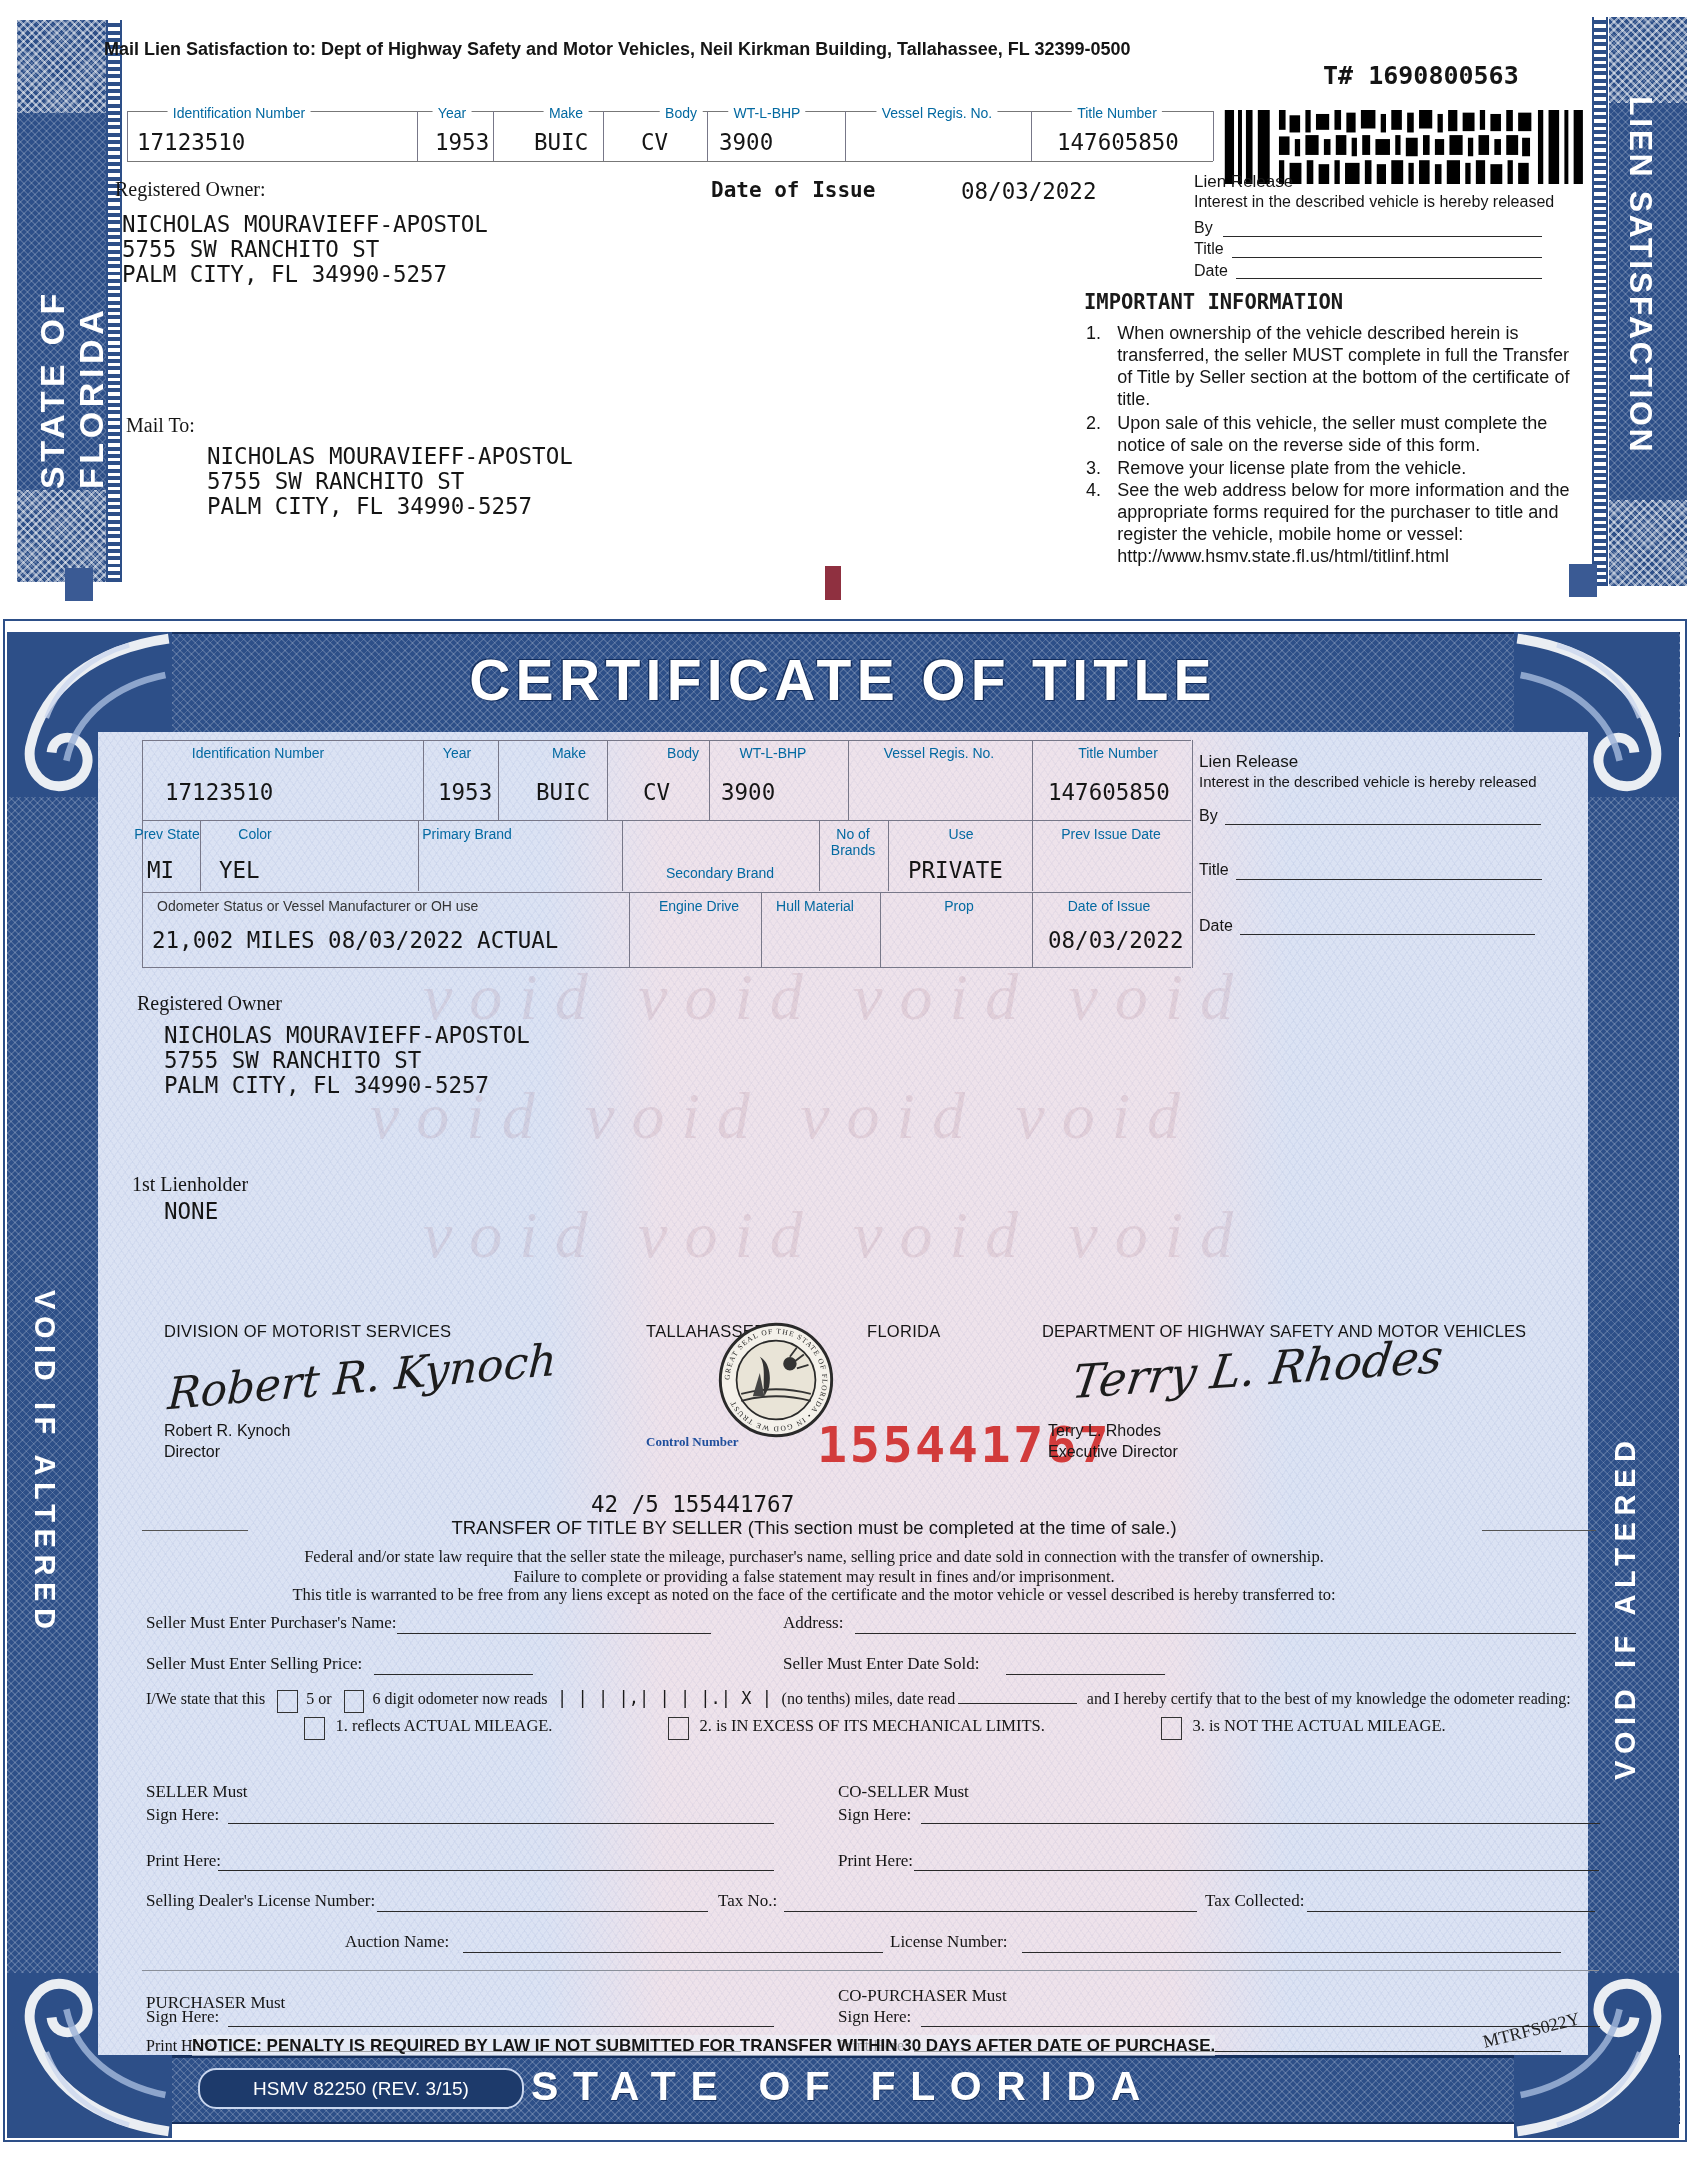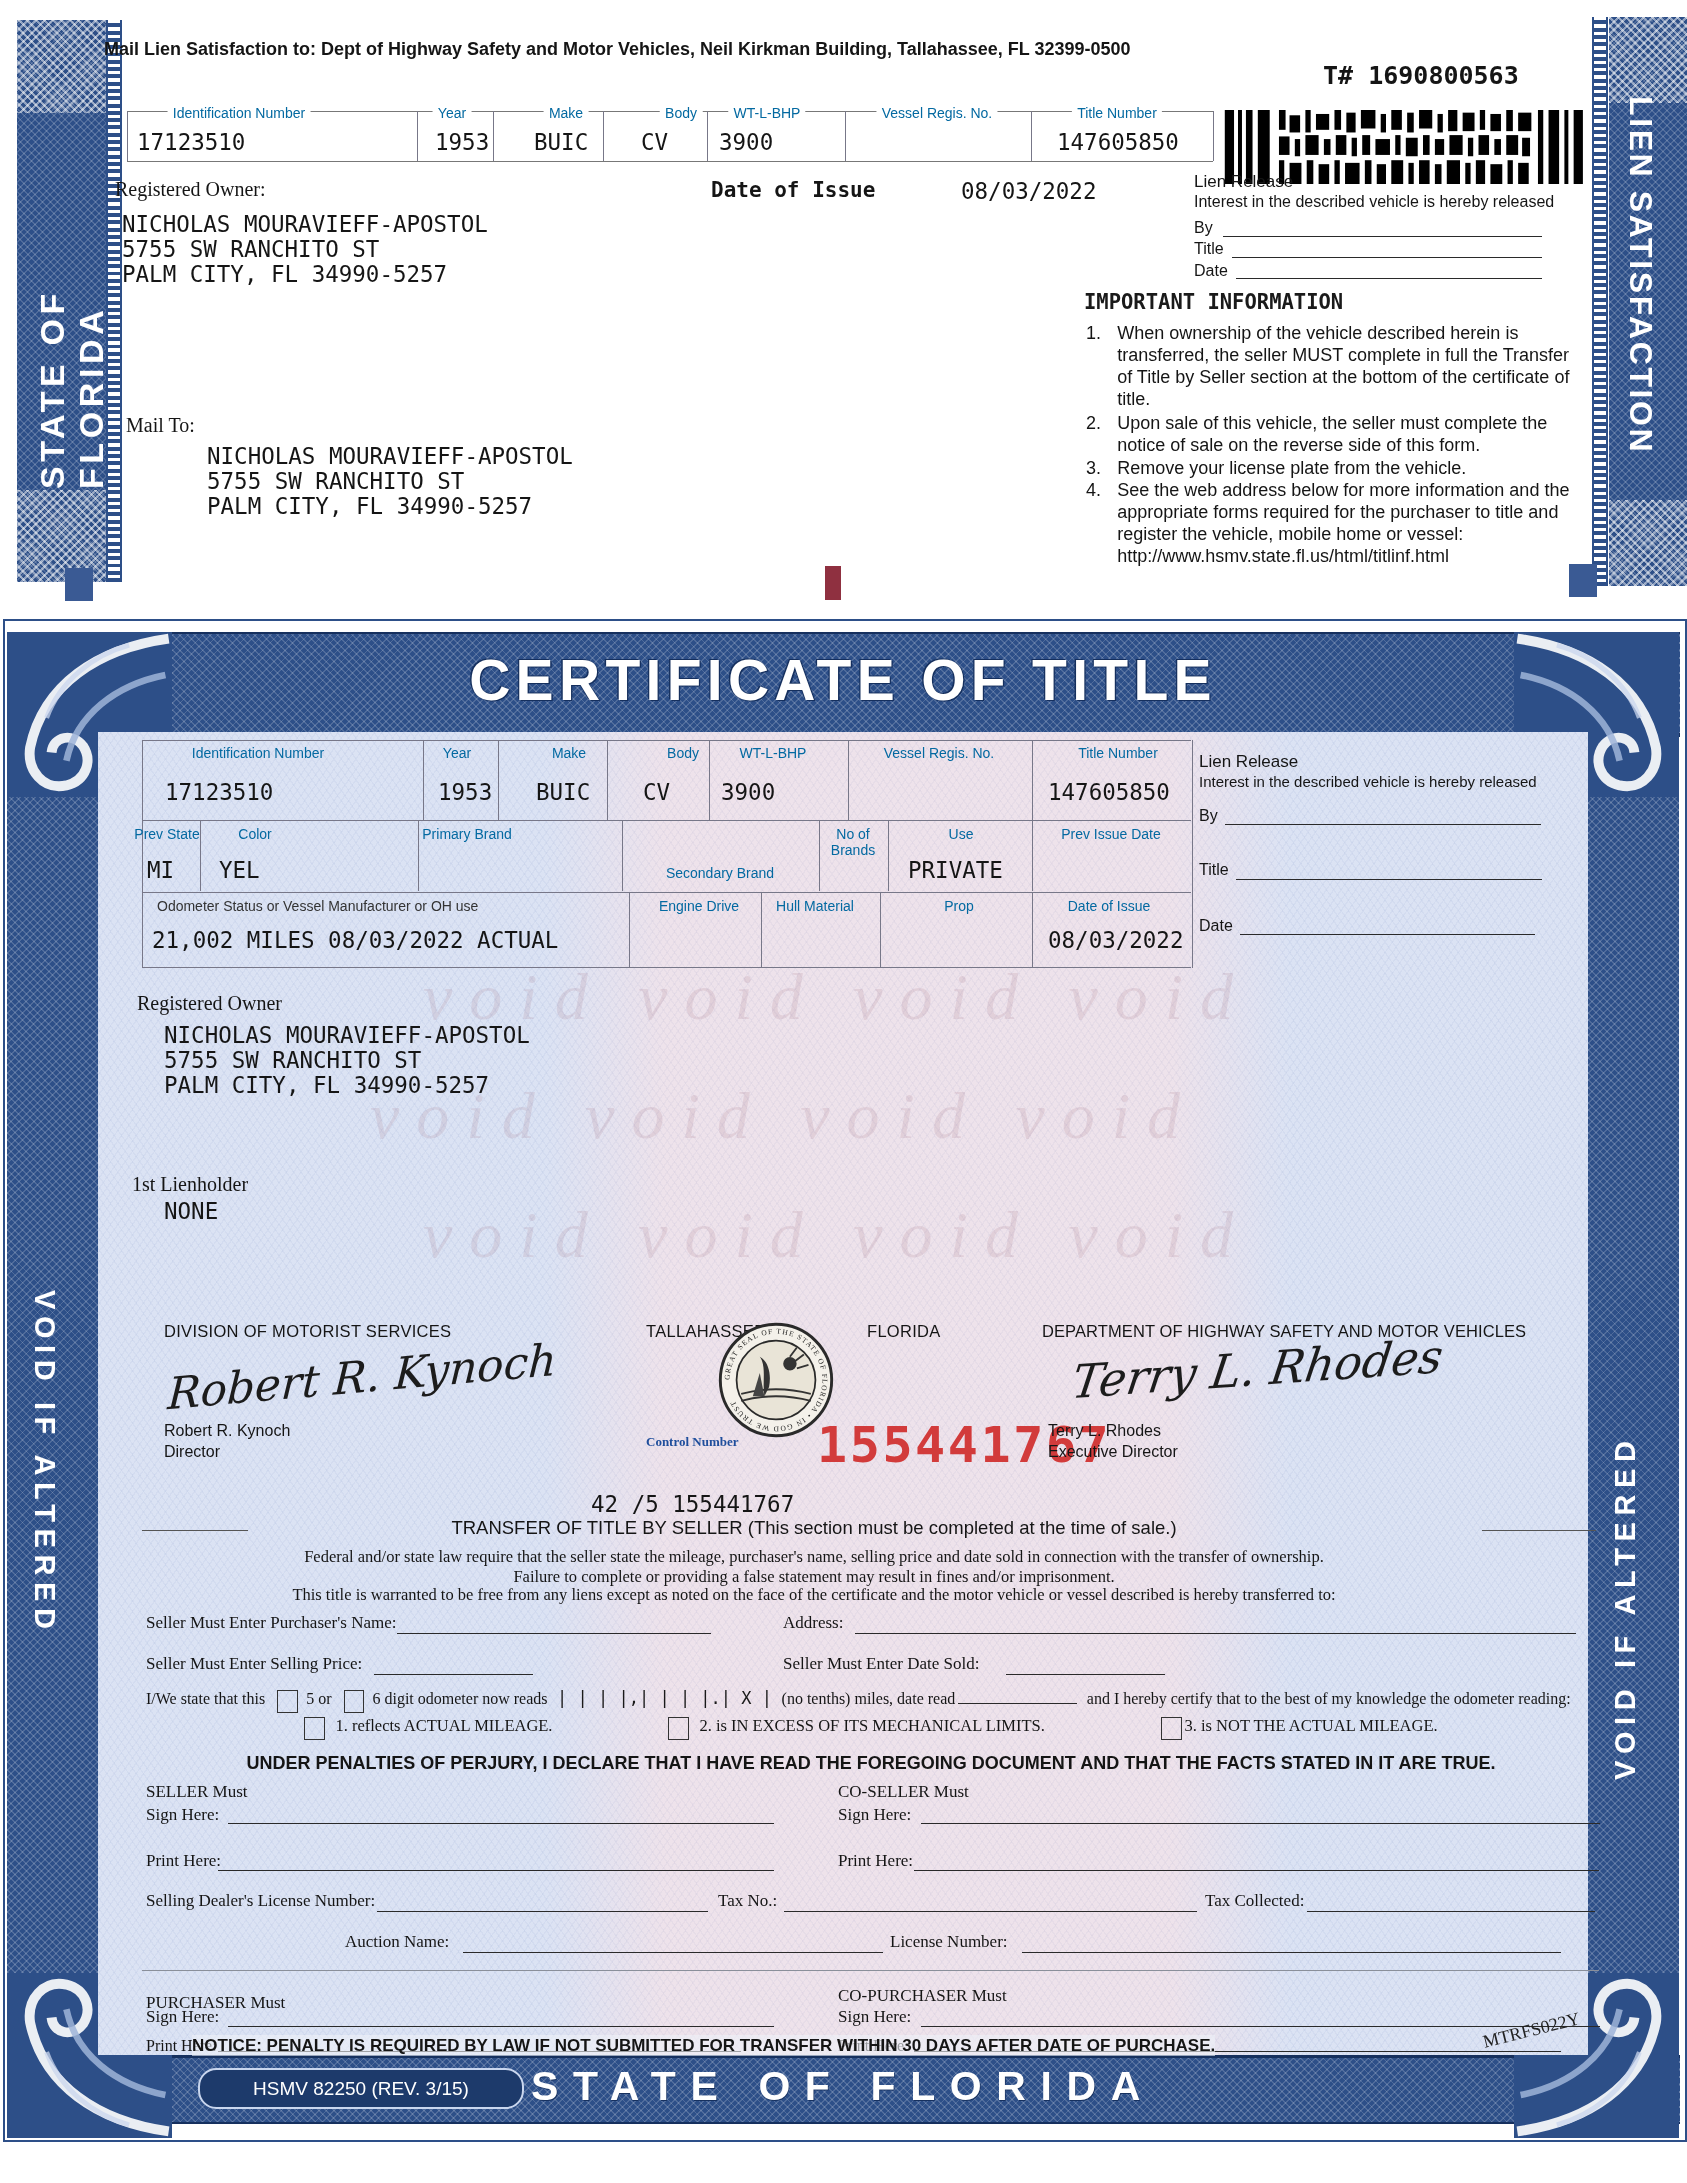--- a/index.html
+++ b/index.html
@@ -389,24 +389,23 @@
   <div class="abs" style="left:304px;top:1716px;white-space:nowrap;">
     <span class="cb"></span>
     <span class="ser" style="font-size:16.5px;margin-left:8px;">1. reflects ACTUAL MILEAGE.</span>
   </div>
   <div class="abs" style="left:668px;top:1716px;white-space:nowrap;">
     <span class="cb"></span>
     <span class="ser" style="font-size:16.5px;margin-left:8px;">2. is IN EXCESS OF ITS MECHANICAL LIMITS.</span>
   </div>
   <div class="abs" style="left:1161px;top:1716px;white-space:nowrap;">
     <span class="cb"></span>
-    <span class="ser" style="font-size:16.5px;">3. is NOT THE ACTUAL MILEAGE.</span>
-  </div>
-
-  <div class="abs sans b ctr" style="left:871px;top:1752px;font-size:18px;white-space:nowrap;">UNDER PENALTIES OF PERJURY, I DECLARE THAT I HAVE READ THE FOREGOING DOCUMENT AND THAT THE FACTS STATED IN IT ARE TRUE.</div>
+    <span class="ser" style="font-size:16.5px;margin-left:8px;">3. is NOT THE ACTUAL MILEAGE.</span>
+  </div>
+
 
   <div class="abs ser" style="left:146px;top:1781px;">SELLER Must</div>
   <div class="abs ser" style="left:838px;top:1781px;">CO-SELLER Must</div>
   <div class="abs ser" style="left:146px;top:1804px;">Sign Here:</div>
   <div class="abs line" style="left:228px;top:1823px;width:546px;"></div>
   <div class="abs ser" style="left:838px;top:1804px;">Sign Here:</div>
   <div class="abs line" style="left:921px;top:1823px;width:679px;"></div>
 
   <div class="abs ser" style="left:146px;top:1850px;">Print Here:</div>
   <div class="abs line" style="left:218px;top:1870px;width:556px;"></div>

